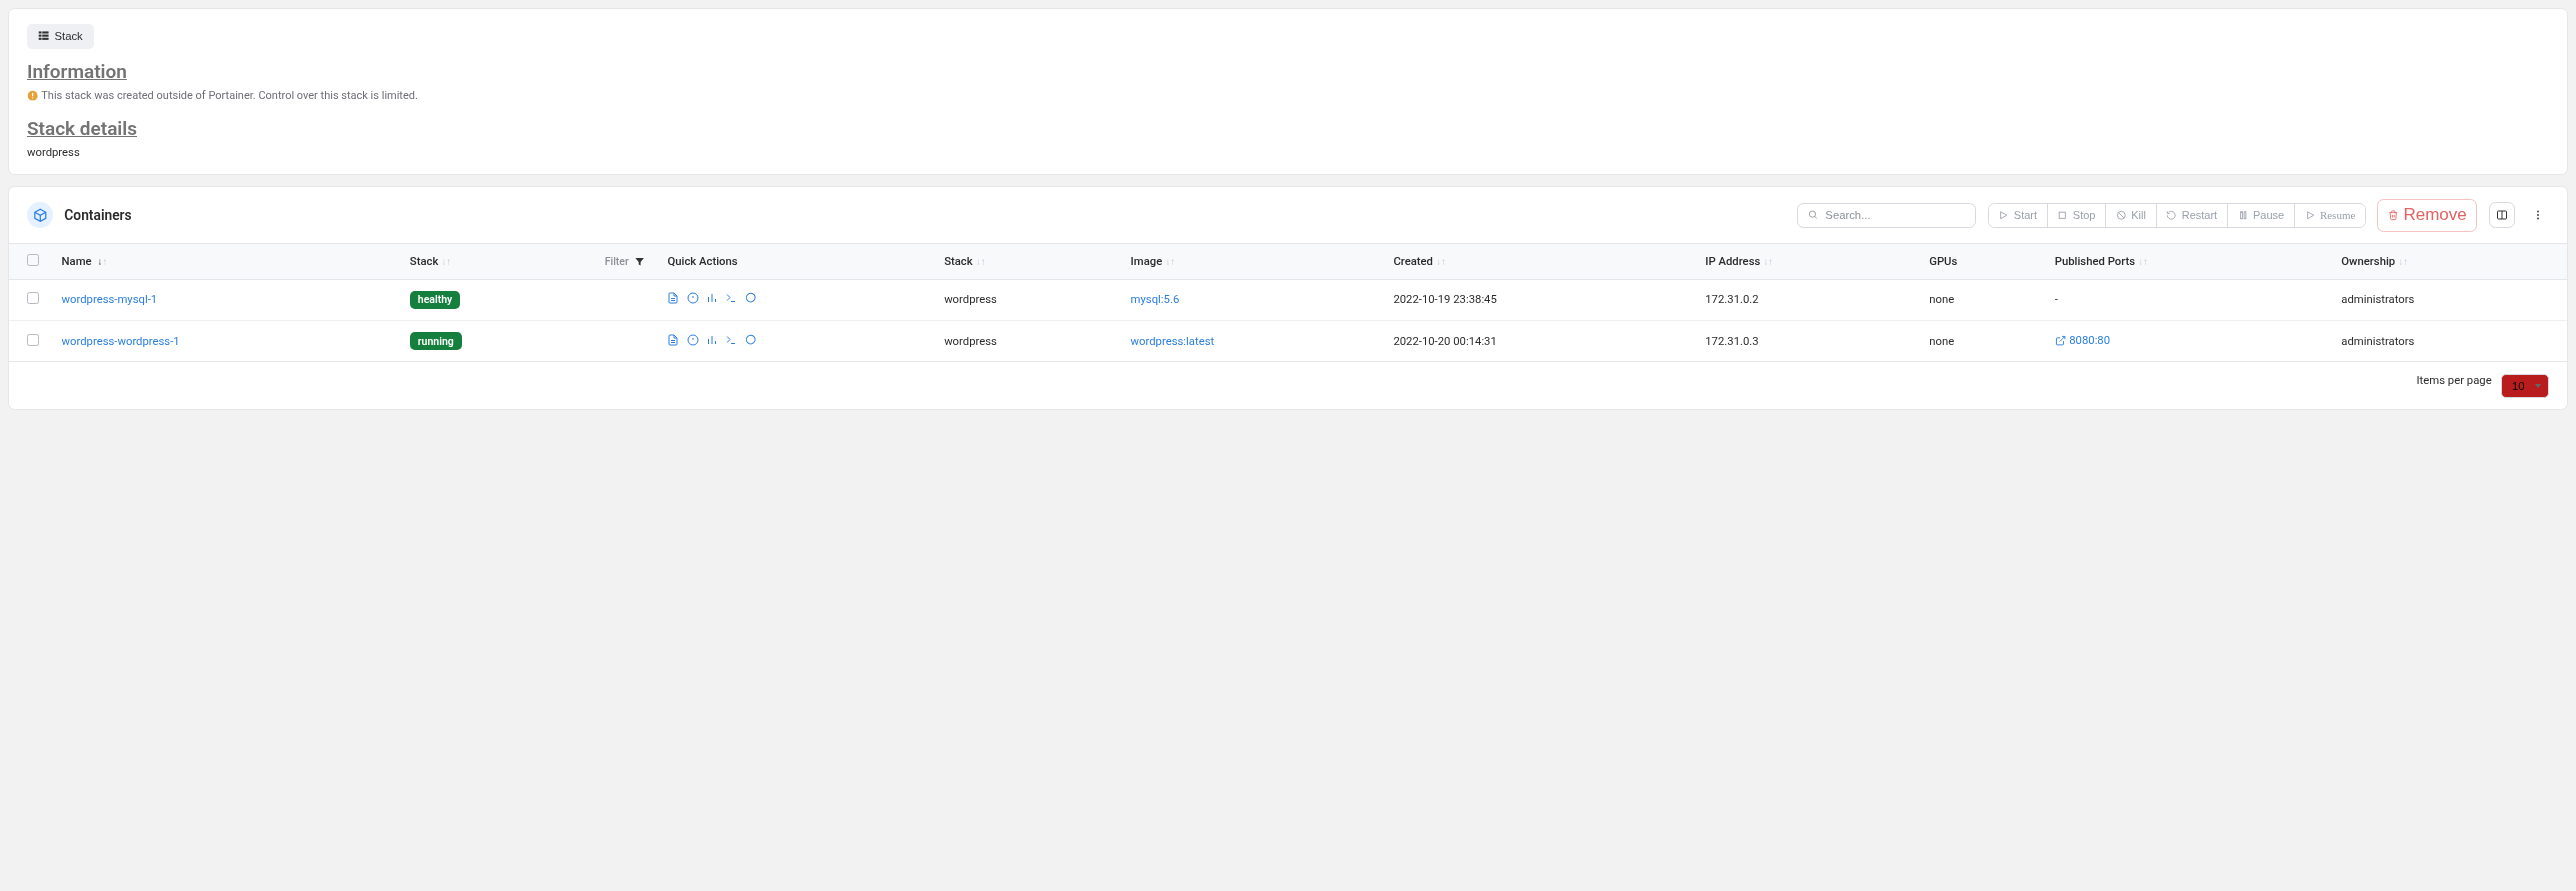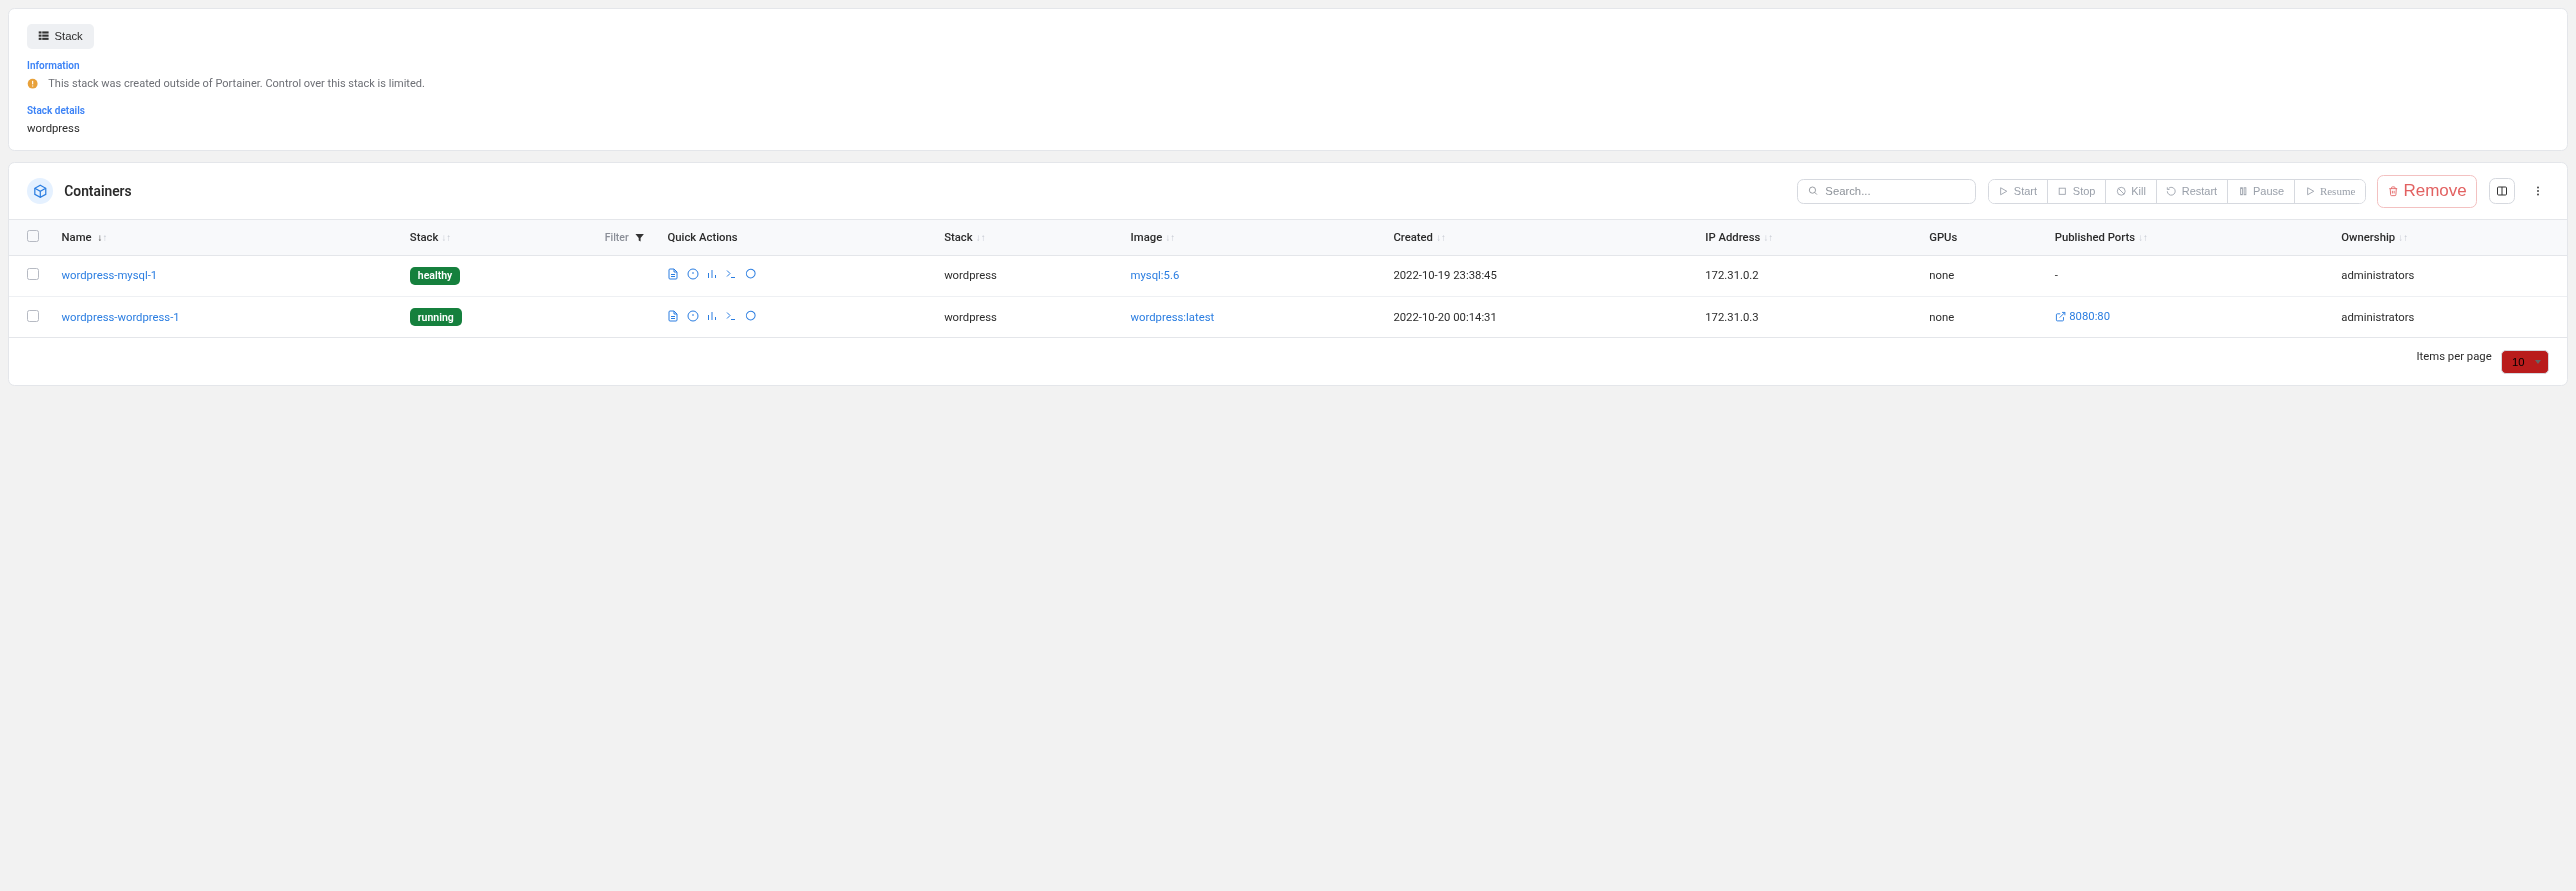--- a/index.html
+++ b/index.html
@@ -24,30 +24,31 @@
   gap: 4.9px;
   background: #eef0f3;
   border: none;
   border-radius: 4.9px;
   padding: 6.5px 11.3px;
   font-size: 11.3px;
   color: #2b2b2b;
   cursor: pointer;
 }
 .section-title {
-  font-size: 10px;
+  font-size: 19px;
   font-weight: 600;
-  color: #3b82f6;
+  color: #737373;
   margin: 14.6px 0 6.5px;
+  text-decoration: underline;
 }
 .section-title:first-of-type { margin-top: 11.3px; }
 .notice {
   display: flex;
   align-items: center;
-  gap: 10px;
+  gap: 3px;
   color: #6d6f75;
   font-size: 11px;
   margin-bottom: 4.9px;
 }
 .notice svg { flex-shrink: 0; }
 .stack-name { color: #2c2c2c; font-size: 11.3px; margin-top: 6.5px; }
 
 
 .containers-header {
   display: flex;

